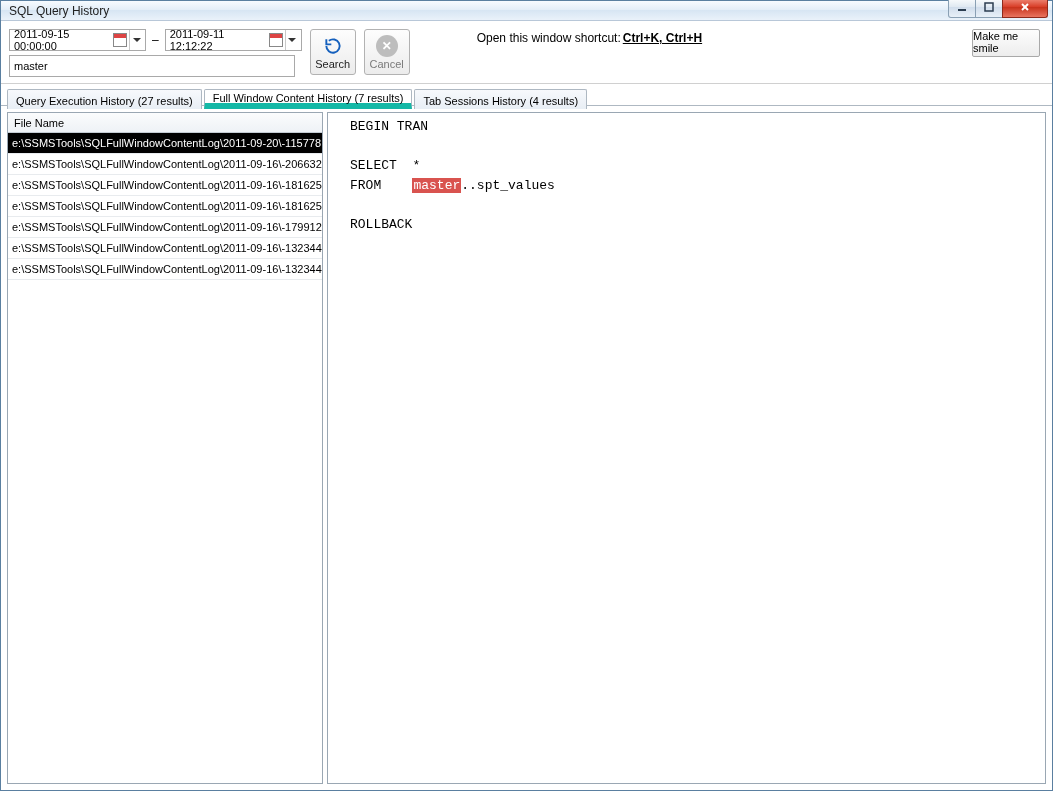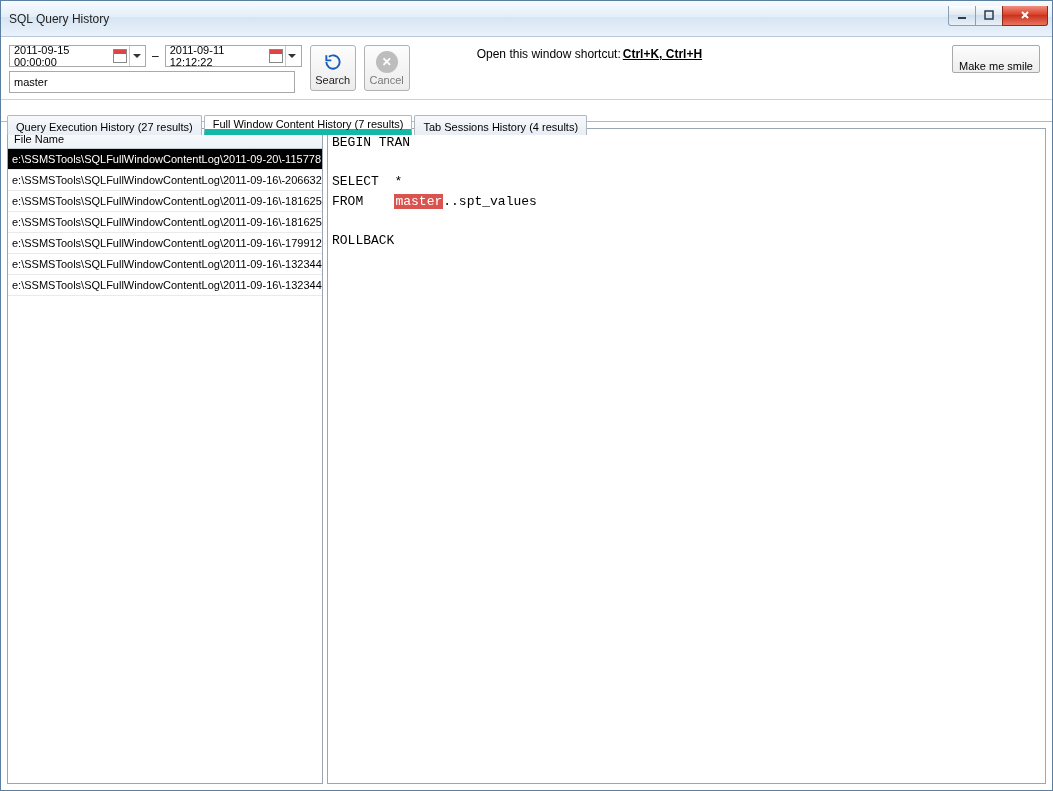--- a/index.html
+++ b/index.html
@@ -14,21 +14,21 @@
     width: 1053px;
     height: 791px;
     border: 1px solid #5a7fa0;
     background: #fff;
     display: flex;
     flex-direction: column;
     position: relative;
   }
   
   .titlebar {
-    height: 36px;
+    height: 20px;
     background: linear-gradient(#f7fbff, #e4eef8 45%, #d6e5f3 46%, #eaf2fa);
     border-bottom: 1px solid #b8c7d8;
     display: flex;
     align-items: center;
     justify-content: space-between;
     padding: 0 0 0 8px;
   }
   .titlebar-title { font-size: 12px; color: #222; }
   .win-btns { display: flex; height: 20px; margin-right: 4px; margin-top:-6px;}
   .win-btn {
@@ -127,25 +127,25 @@
     margin-left: 59px;
     display: flex; flex-direction: row; gap: 2px;
     padding-top: 2px;
     font-size: 12px;
   }
   .shortcut-keys { font-weight: bold; text-decoration: underline; text-align: center; }
 
   .smile-btn {
     margin-left: auto;
     margin-right: 4px;
-    width: 88px; height: 28px;
+    width: 68px; height: 28px;
     border: 1px solid #a9a9a9;
     background: linear-gradient(#fdfdfd, #ededed);
     font-size: 11px;
-    display: flex; align-items: flex-end; justify-content: center;
+    display: flex; align-items: flex-start; justify-content: center;
     border-radius: 2px;
   }
 
   
   .tabstrip {
     display: flex; align-items: flex-end;
     padding: 2px 6px 0 6px;
     background: #fff;
     height: 22px;
     border-bottom: 1px solid #aeb8c2;
@@ -154,21 +154,21 @@
   .tab {
     height: 20px;
     padding: 2px 8px 0 8px;
     border: 1px solid #aeb8c2;
     border-bottom: none;
     background: linear-gradient(#f7f9fc, #e8eef5);
     font-size: 11px;
     display: flex; align-items: center;
     border-radius: 2px 2px 0 0;
     position: relative;
-    top: 14px;
+    top: 4px;
   }
   .tab.active {
     background: #fff;
     border-bottom: 6px solid #14b8a6;
     z-index: 2;
   }
 
   
   .content {
     flex: 1;
@@ -200,21 +200,21 @@
     font-size: 11px;
     white-space: nowrap; overflow: hidden; text-overflow: ellipsis;
   }
   .file-row.selected {
     background: #000; color: #fff;
   }
   .sql-panel {
     flex: 1;
     border: 1px solid #9aa7b3;
     background: #fff;
-    padding: 4px 4px;
+    padding: 4px 22px;
     font-family: "Courier New", monospace;
     font-size: 13px;
     line-height: 1.5;
     white-space: pre;
     overflow: auto;
   }
   .hl { background: #d9534f; color: #fff; padding: 0 1px; }
 </style>
 </head>
 <body>

